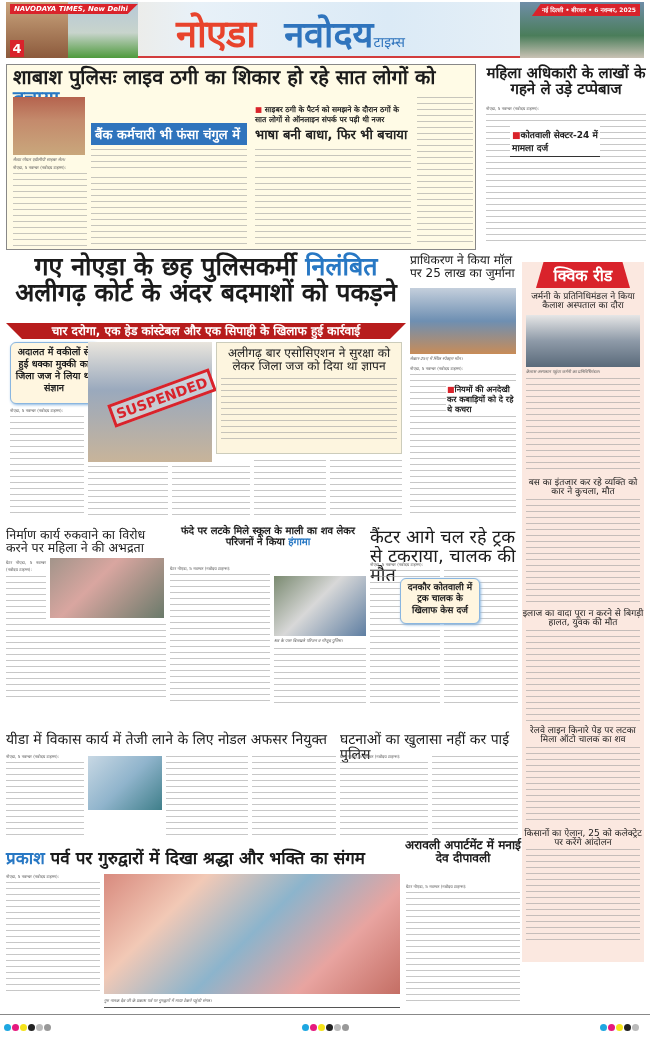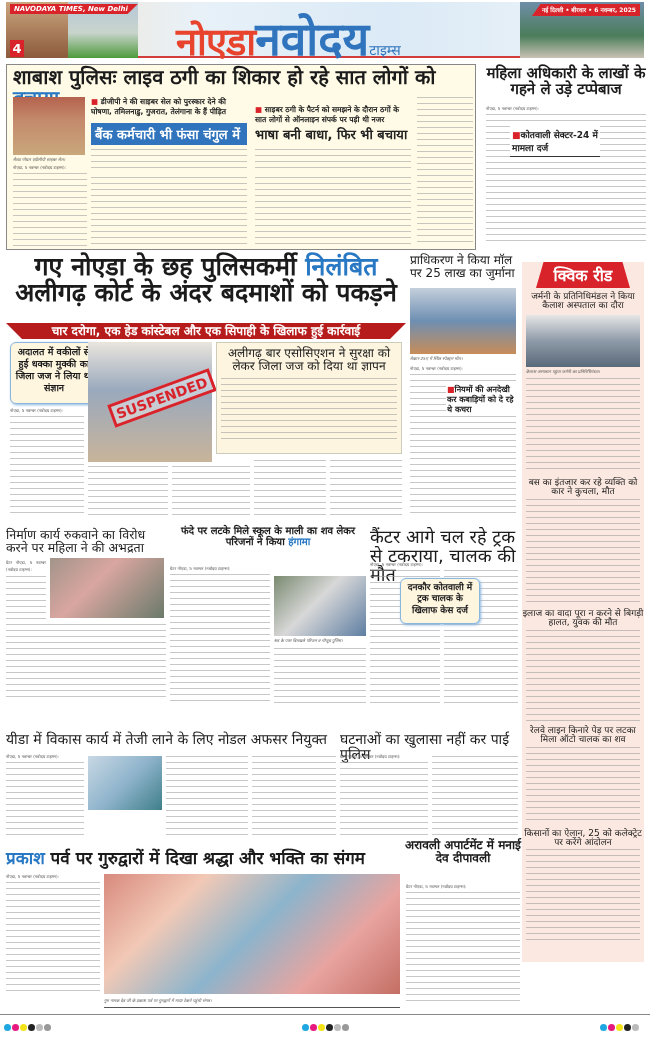--- a/index.html
+++ b/index.html
@@ -8,21 +8,21 @@
   .masthead { left: 6px; top: 2px; width: 638px; height: 56px; background: linear-gradient(90deg,#f4e2cc 0%,#e8f1f8 30%,#dbeaf6 60%,#eef4f8 100%); border-bottom: 2px solid #d23c3c; }
   .mh-img { position: absolute; top: 0; height: 56px; }
   .mh-left1 { left: 0; width: 62px; background: linear-gradient(180deg,#caa57e,#8c5a3c); }
   .mh-left2 { left: 62px; width: 70px; background: linear-gradient(180deg,#b6c8d8 0%,#c8d4cc 55%,#4e9a3c 100%); }
   .mh-right { right: 0; width: 124px; background: linear-gradient(180deg,#6f8ea8 0%,#4a7d5a 60%,#c9c2b4 100%); }
   .edition { position: absolute; left: 4px; top: 2px; background: #d9232b; color: #fff; font-size: 7px; font-style: italic; font-weight: bold; padding: 1px 10px 1px 4px; clip-path: polygon(0 0,100% 0,92% 100%,0 100%); }
   .dateline { position: absolute; right: 4px; top: 2px; background: #d9232b; color: #fff; font-size: 6px; font-weight: bold; padding: 2px 4px 2px 10px; clip-path: polygon(8% 0,100% 0,100% 100%,0 100%); }
   .pageno { position: absolute; left: 4px; top: 38px; background: #d9232b; color: #fff; font-size: 13px; font-weight: bold; width: 14px; height: 17px; text-align: center; line-height: 17px; }
   .logo { position: absolute; left: 170px; top: 4px; font-family: "DejaVu Sans", sans-serif; font-weight: bold; }
   .logo .l1 { color: #e8432c; font-size: 38px; letter-spacing: -1px; }
-  .logo .l2 { color: #2f74bd; font-size: 46px; margin-left: 0; }
+  .logo .l2 { color: #2f74bd; font-size: 36px; margin-left: 29px; }
   .logo .l3 { color: #2f74bd; font-size: 14px; font-weight: normal; }
   .hl { font-family: "DejaVu Sans", sans-serif; font-weight: bold; color: #1b1b1b; line-height: 1.05; }
   .blue { color: #2878c4; }
   .sub { font-size: 7.5px; font-weight: bold; color: #222; line-height: 1.3; }
   .sub::before { content: "■ "; color: #d9232b; }
   .txt { font-size: 4.2px; line-height: 1.55; color: #555; text-align: justify; }
   .box { border: 1px solid #888; }
   .photo { background: linear-gradient(135deg,#9c8a78,#c9b8a4 50%,#6e7e8c); }
   .cap { font-size: 4.2px; color: #555; font-style: italic; }
   .rule { height: 1px; background: #555; }
@@ -52,21 +52,20 @@
 
 <div class="abs box yellowbox" style="left:6px;top:64px;width:470px;height:186px;">
   <div class="hl" style="position:absolute;left:6px;top:2px;font-size:20px;">
     <span>शाबाश पुलिसः लाइव ठगी का शिकार हो रहे सात लोगों को </span><span class="blue">बचाया</span>
   </div>
   <div class="photo" style="position:absolute;left:6px;top:32px;width:72px;height:58px;background:linear-gradient(180deg,#b5634e 0%,#c48a6c 40%,#c9a77c 100%);"></div>
   <div class="cap" style="position:absolute;left:6px;top:92px;width:76px;">सैव्या गोयल एडीसीपी साइबर सेल।</div>
   <div class="txt" style="position:absolute;left:6px;top:100px;width:74px;">नोएडा, 5 नवम्बर (नवोदय टाइम्स):</div>
   <div class="lines" style="position:absolute;left:6px;top:108px;width:74px;height:74px;"></div>
 
-  <div class="sub" style="position:absolute;left:84px;top:32px;width:154px;">डीजीपी ने की साइबर सेल को पुरस्कार देने की घोषणा, तमिलनाडु, गुजरात, तेलंगाना के हैं पीड़ित</div>
   <div style="position:absolute;left:84px;top:58px;width:156px;height:22px;background:#2f74bd;color:#fff;font-size:13px;font-weight:bold;padding:2px 4px;">बैंक कर्मचारी भी फंसा चंगुल में</div>
   <div class="lines" style="position:absolute;left:84px;top:84px;width:156px;height:22px;"></div>
   <div class="lines" style="position:absolute;left:84px;top:112px;width:156px;height:70px;"></div>
 
   <div class="sub" style="position:absolute;left:248px;top:40px;width:156px;">साइबर ठगी के पैटर्न को समझने के दौरान ठगों के सात लोगों से ऑनलाइन संपर्क पर पड़ी थी नजर</div>
   <div style="position:absolute;left:248px;top:60px;width:156px;font-size:13px;font-weight:bold;color:#222;">भाषा बनी बाधा, फिर भी बचाया</div>
   <div class="lines" style="position:absolute;left:248px;top:84px;width:156px;height:22px;"></div>
   <div class="lines" style="position:absolute;left:248px;top:112px;width:156px;height:70px;"></div>
 
   <div class="lines" style="position:absolute;left:410px;top:32px;width:56px;height:150px;"></div>

